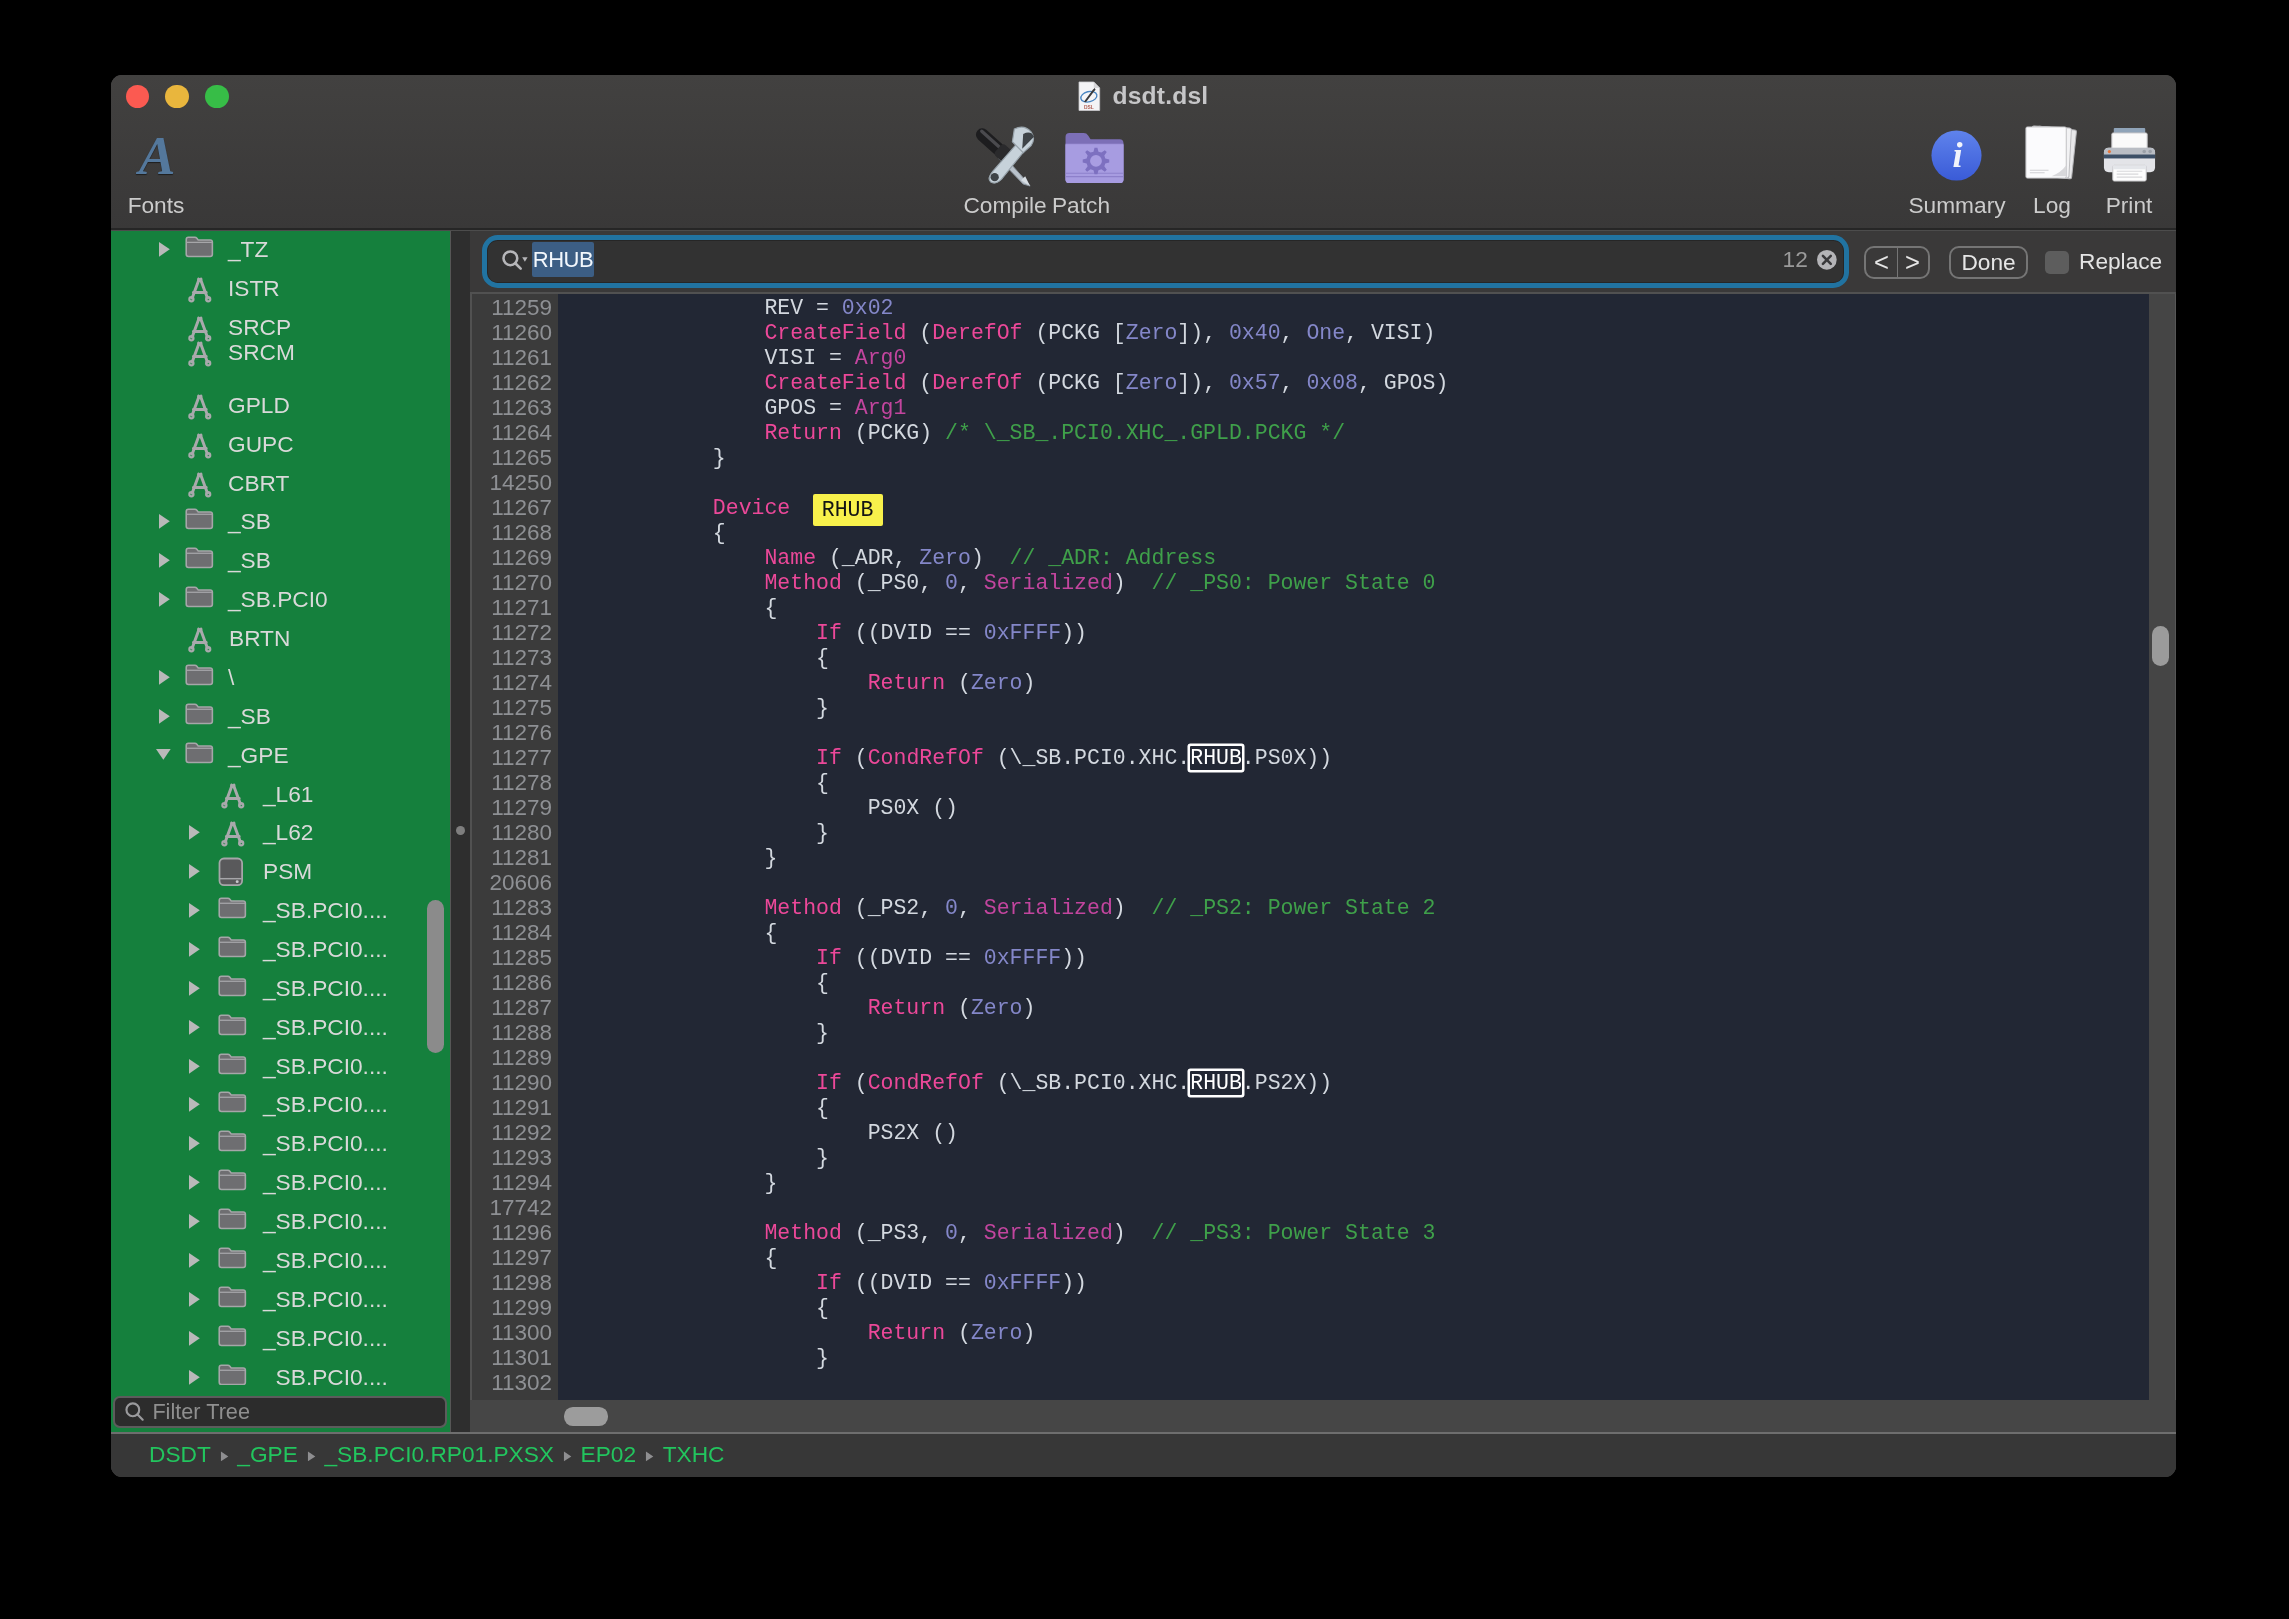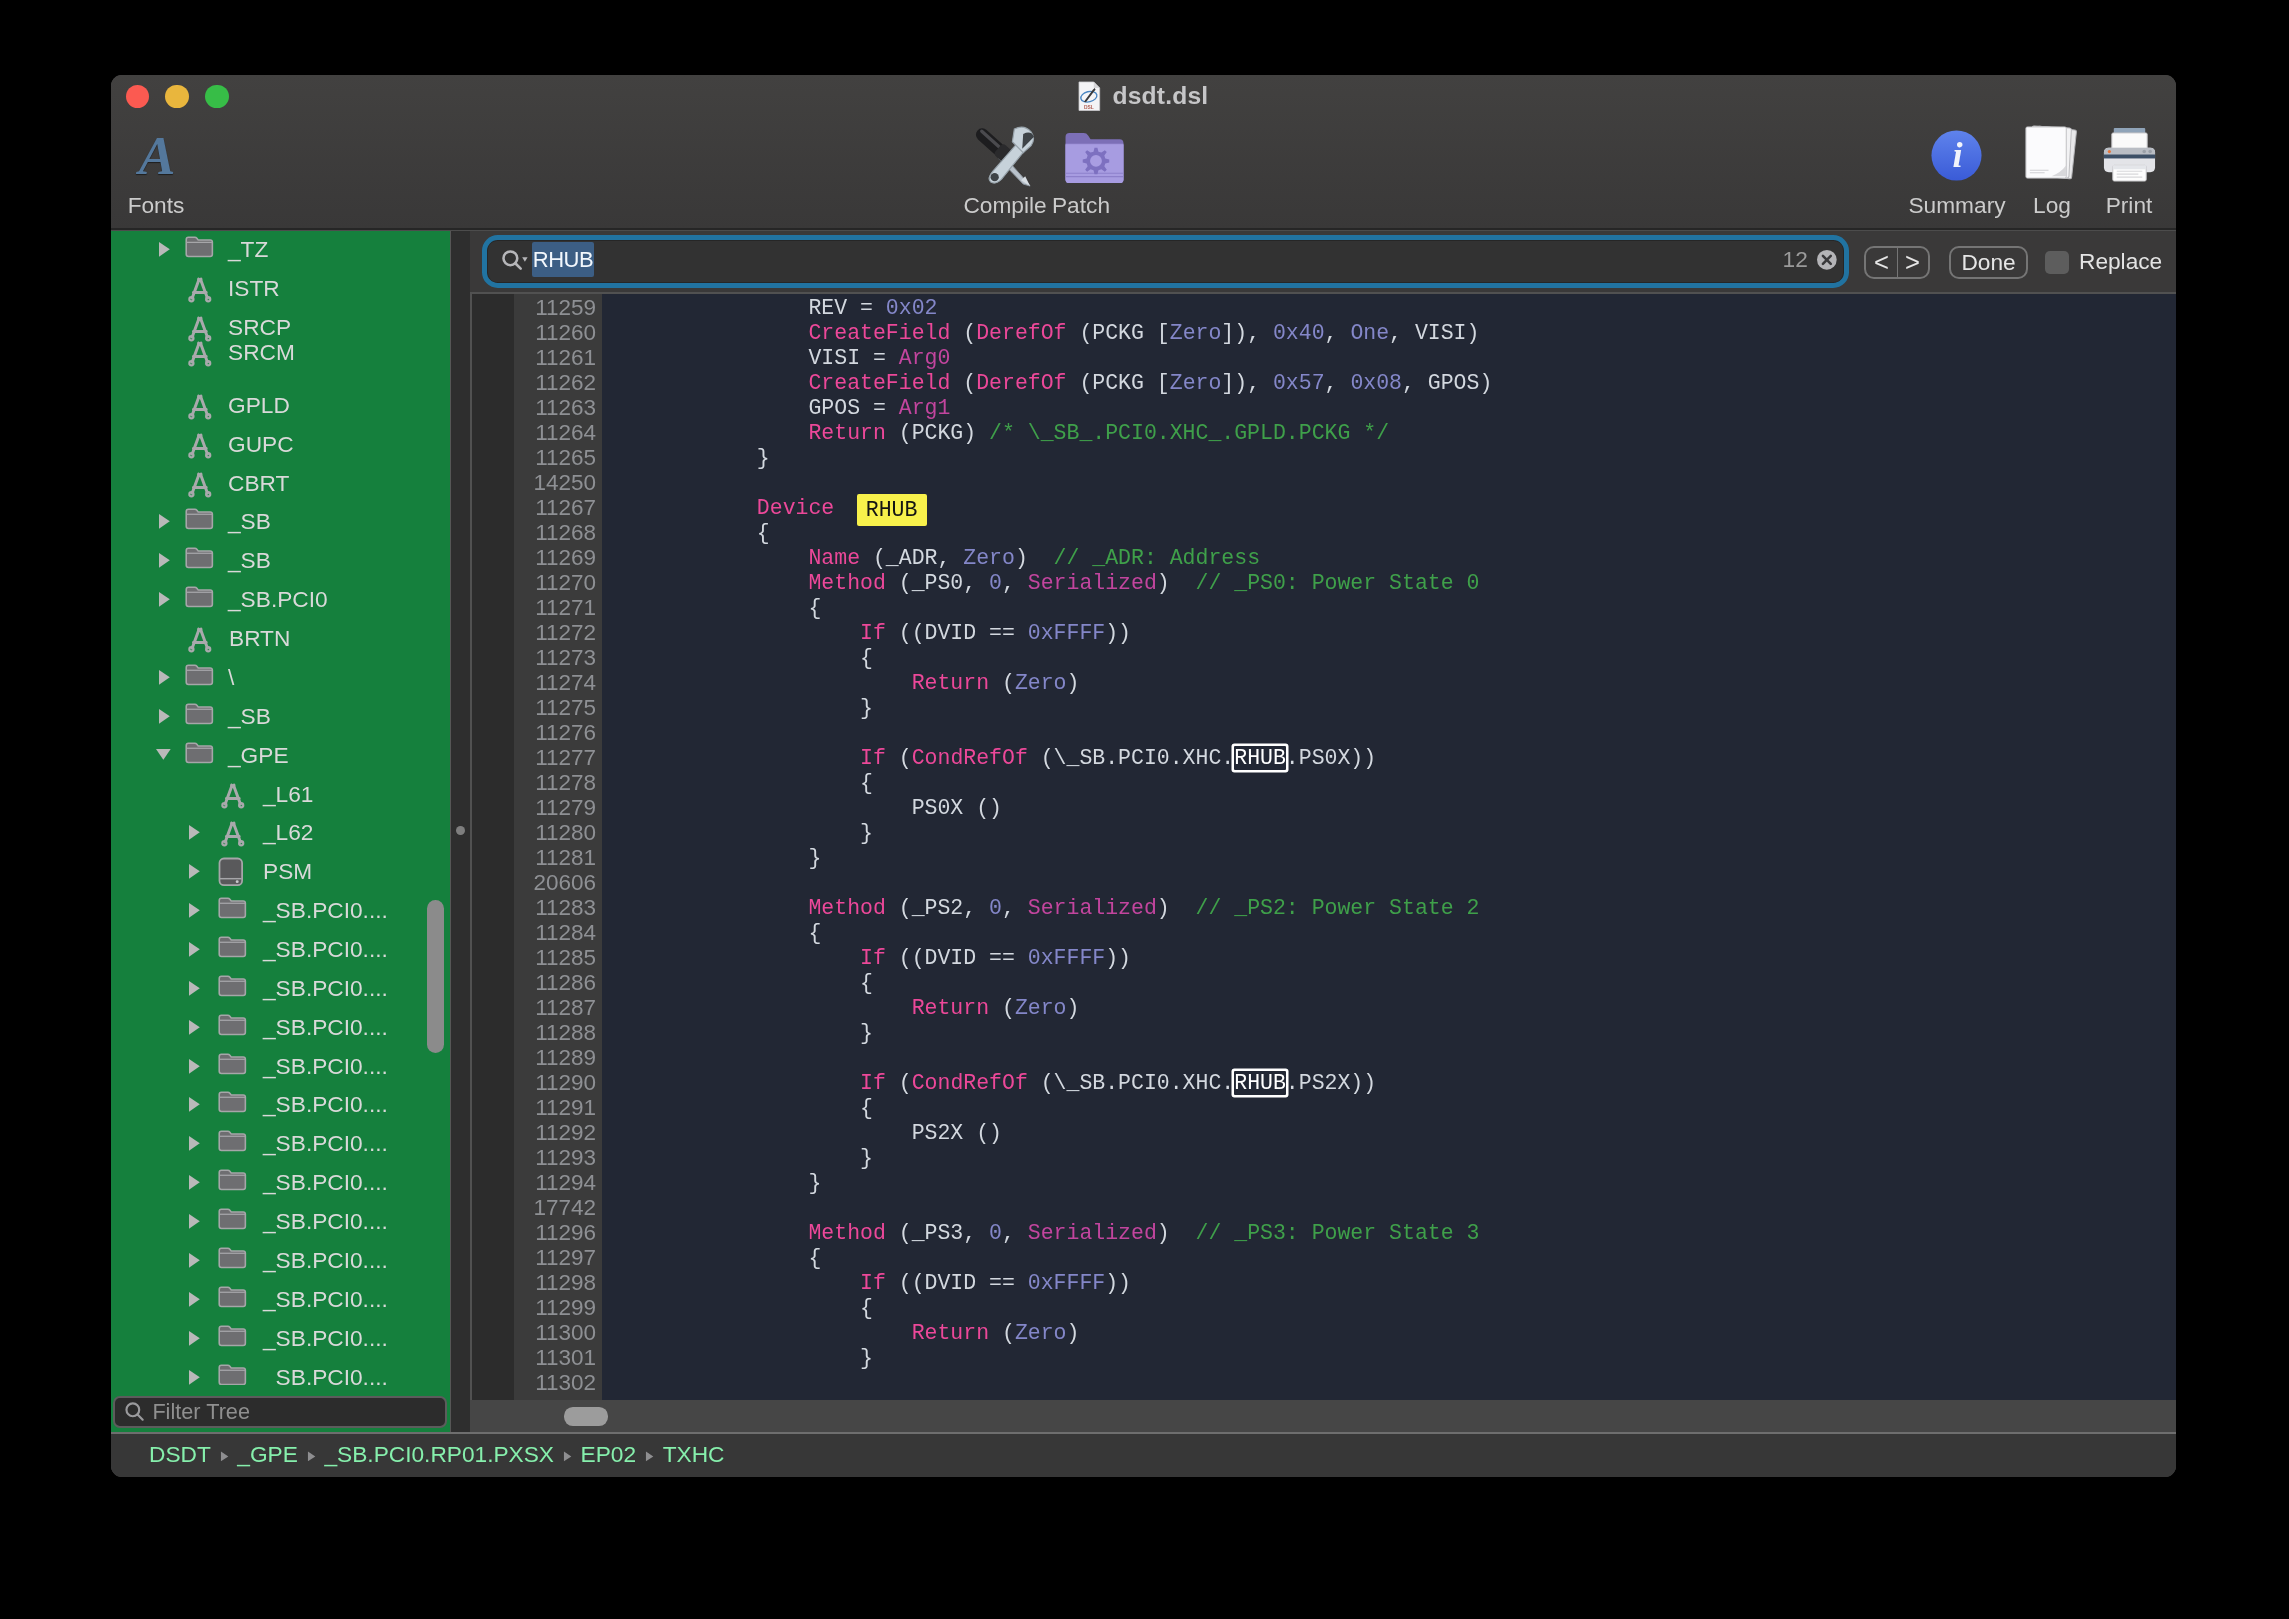--- a/index.html
+++ b/index.html
@@ -40,36 +40,36 @@
 #cnt12 { position:absolute; right:35px; top:4.9px; font-size:22.7px; color:#9a9a9a; }
 #clear { position:absolute; right:4.9px; top:7.9px; }
 .ctl { position:absolute; top:15.8px; height:33px; border:2px solid #757575; border-radius:9.9px; color:#e6e6e6; }
 #seg { left:1394px; width:66px; }
 #seg .d { position:absolute; left:50%; top:0; width:1px; height:100%; background:#757575; }
 #seg .c { position:absolute; top:0; width:50%; text-align:center; font-size:25.6px; line-height:28.6px; }
 #done { left:1479px; width:79px; text-align:center; font-size:22.7px; line-height:28.6px; }
 #cb { position:absolute; left:1575px; top:20.7px; width:23.6px; height:23.6px; border-radius:4.9px; background:#5d5d5d; }
 #replab { position:absolute; left:1609px; top:17.7px; font-size:22.7px; color:#e4e4e4; }
 #vline { position:absolute; left:0; top:64px; width:2px; height:1106px; background:#515151; z-index:6; }
-#editor { position:absolute; left:0; top:64px; width:100%; height:1106px; background:#222734; overflow:hidden;margin-left:44px; }
+#editor { position:absolute; left:0; top:64px; width:100%; height:1106px; background:#222734; overflow:hidden; }
 #gutter { position:absolute; left:0; top:0; width:88px; height:100%; background:#3b3b3b; }
 .ln { height:25px; text-align:right; padding-right:5.9px; font-size:22.5px; line-height:25px; color:#8e9094; }
 #lnwrap { position:absolute; top:1px; width:100%; }
 #code { position:absolute; left:88px; top:1.5px; font:21.5px/25px "Liberation Mono",monospace; color:#d3d8df; white-space:pre; }
 .cl { height:25px; }
 .te { color:#ec4899; } .pu { color:#8487c9; } .pk { color:#c2459e; } .gr { color:#3fa04a; }
 .yb { display:inline-block; width:70px; height:32.5px; line-height:32.5px; margin-left:9.4px; vertical-align:top; margin-top:-2px;
   background:#f8f14b; color:#141414; text-align:center; border-radius:2px; }
 .wb { color:#ffffff; box-shadow:0 0 0 2.5px #ffffff; border-radius:1px; }
 #vscroll { position:absolute; right:0; top:0; width:26.6px; height:100%; background:#454545; border-right:1px solid #565656;}
 #vthumb { position:absolute; left:3px; top:332px; width:16.7px; height:40px; border-radius:8.9px; background:#9b9b9b; }
 #hstrip { position:absolute; left:0; top:1170px; width:100%; height:31.5px; background:#464646; }
 #hthumb { position:absolute; left:94px; top:6.9px; width:44px; height:18.7px; border-radius:8.9px; background:#9c9c9c; }
 #status { position:absolute; left:0; bottom:0; width:100%; height:45px; background:#373737; border-top:2px solid #6e6e6e;
-  color:#86efac; font-size:22.7px; line-height:41px; padding-left:38px; white-space:nowrap; }
+  color:#22c55e; font-size:22.7px; line-height:41px; padding-left:38px; white-space:nowrap; }
 #status svg { vertical-align:-1px; }
 </style></head><body>
 <div id="win">
   <div id="titlebar">
       <div id="tbdiv"></div>
     <div class="tl" style="left:14.8px;background:#fb5a51"></div>
     <div class="tl" style="left:54px;background:#e9b63d"></div>
     <div class="tl" style="left:94px;background:#37bd47"></div>
     <div id="title"><svg width="22.7" height="30.5" viewBox="0 0 23 31">
           <path d="M1 1 L16 1 L22 7 L22 30 L1 30 Z" fill="#f4f4f6" stroke="#c9c9cc" stroke-width="0.8"></path>

